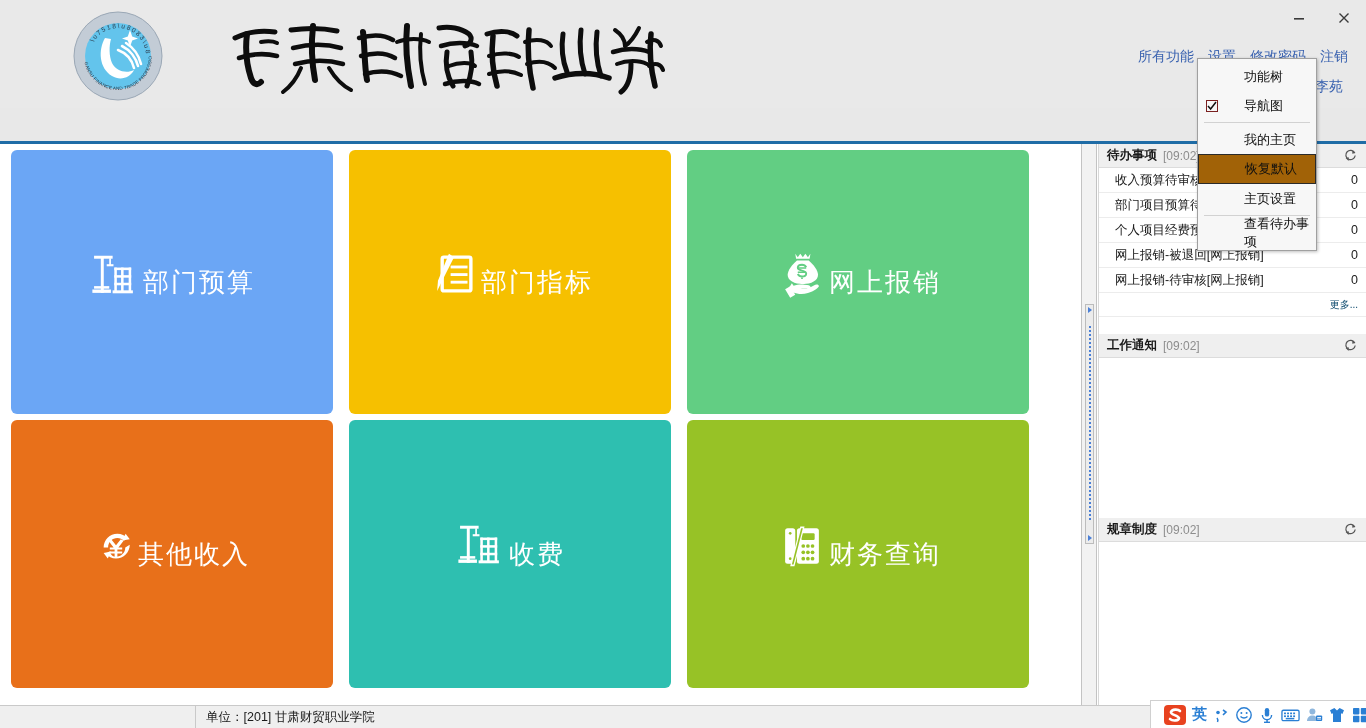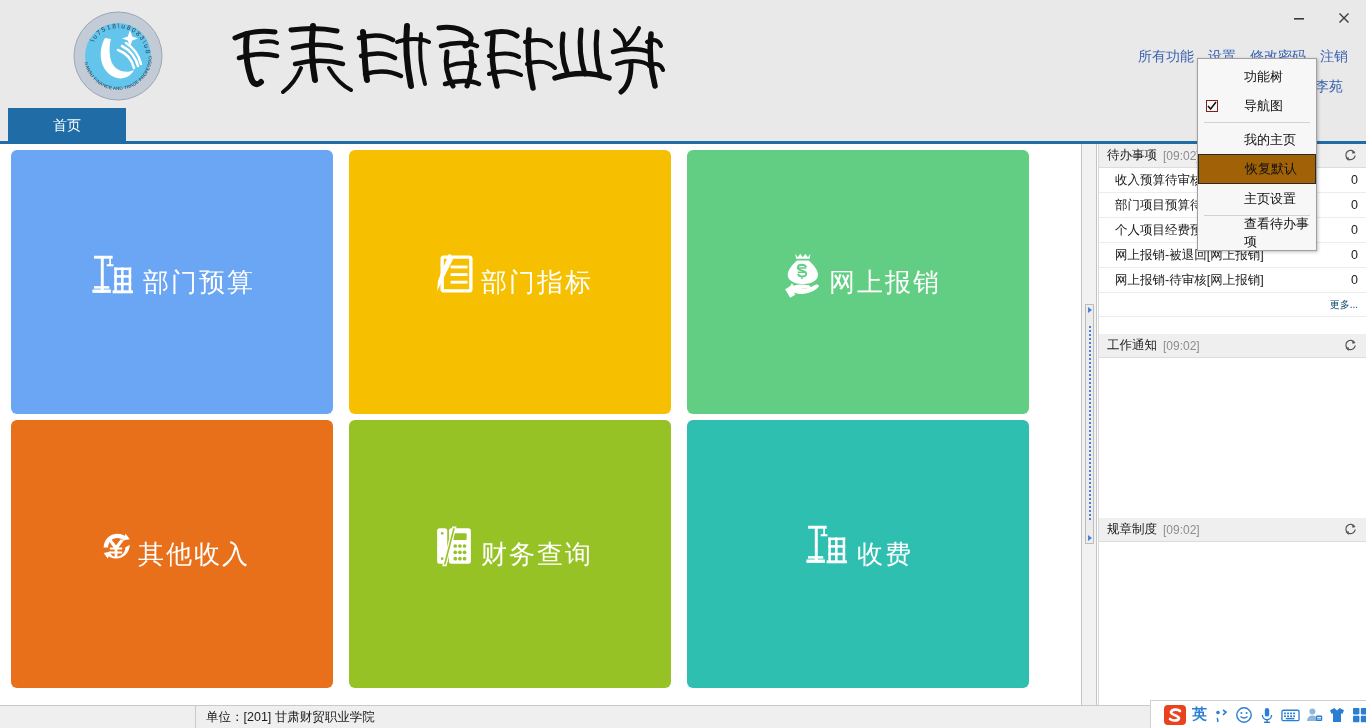--- a/index.html
+++ b/index.html
@@ -104,21 +104,21 @@
 
   
   .right-pane {
     position: absolute; left: 1098px; top: 0; width: 268px; height: 561px;
     background: #ffffff; border-left: 1px solid #d8d8d8;
   }
   .panel-head {
     height: 24px; background: #efefef; border-bottom: 1px solid #dcdcdc;
     display: flex; align-items: center; padding: 0 8px; position: relative;
   }
-  .panel-title { font-size: 12.5px; font-weight: normal; color: #1a1a1a; }
+  .panel-title { font-size: 12.5px; font-weight: bold; color: #1a1a1a; }
   .panel-time { font-size: 12px; color: #8d8d8d; margin-left: 6px; }
   .refresh-icon {
     position: absolute; right: 8px; top: 4px; width: 15px; height: 15px; cursor: pointer;
   }
   .refresh-icon svg { display: block; width: 100%; height: 100%; }
   .todo-row {
     height: 25px; display: flex; align-items: center; justify-content: space-between;
     padding: 0 8px 0 16px; border-bottom: 1px solid #ececec;
     font-size: 12.5px; color: #202020;
   }
@@ -270,25 +270,20 @@
           <rect x="3" y="8" width="10" height="1.6" fill="#3a3a3a"></rect>
         </svg>
     </div>
     <div class="win-btn">
       <svg width="16" height="16" viewBox="0 0 16 16">
           <path d="M3.5 3.5 L12.5 12.5 M12.5 3.5 L3.5 12.5" stroke="#3a3a3a" stroke-width="1.4"></path>
         </svg>
     </div>
   </div>
 
-  <div class="tabbar">
-    <div class="tab">
-      <span>首页</span>
-    </div>
-  </div>
   <div class="tab-underline"></div>
 
   <div class="content">
 
     <div class="tiles-pane">
       <div class="tiles-grid">
 
         <div class="tile" style="background:#6BA6F5">
           <div class="tile-icon">
             <svg viewBox="0 0 64 64">
@@ -343,20 +338,41 @@
           <div class="tile-icon" style="width:44px;height:44px">
             <svg viewBox="0 0 64 64">
               <path d="M14 34 c0 -11 9 -20 20 -20 c6 0 11 2.5 14.5 6.5 l-5 4 C41 22 37.5 20.5 34 20.5 c-7.5 0 -13.5 6 -13.5 13.5 z"></path>
               <path d="M52 30 c0 11 -9 20 -20 20 c-6 0 -11 -2.5 -14.5 -6.5 l5 -4 C25 46 28.5 47.5 32 47.5 c7.5 0 13.5 -6 13.5 -13.5 z"></path>
               <path d="M46 14 l6 8 l-11 2 z"></path>
               <path d="M20 50 l-6 -8 l11 -2 z"></path>
               <path d="M25 22 L32 31 L39 22 L43 24.5 L35.5 34 L41 34 L41 37 L34 37 L34 40 L41 40 L41 43 L34 43 L34 48 L30 48 L30 43 L23 43 L23 40 L30 40 L30 37 L23 37 L23 34 L28.5 34 L21 24.5 Z"></path>
             </svg>
           </div>
           <div class="tile-label">其他收入</div>
+        </div>
+
+        <div class="tile" style="background:#2EBFB0">
+          <div class="tile-icon">
+            <svg viewBox="0 0 64 64">
+              <rect x="14" y="10" width="3.5" height="42"></rect>
+              <rect x="6" y="8" width="22" height="3.5"></rect>
+              <rect x="24" y="11" width="2" height="8"></rect>
+              <rect x="21" y="18" width="8" height="2.5"></rect>
+              <rect x="6" y="44" width="18" height="3"></rect>
+              <rect x="4" y="48" width="22" height="4"></rect>
+              <rect x="30" y="22" width="20" height="3"></rect>
+              <rect x="30" y="22" width="3" height="30"></rect>
+              <rect x="47" y="22" width="3" height="30"></rect>
+              <rect x="30" y="31" width="20" height="3"></rect>
+              <rect x="30" y="40" width="20" height="3"></rect>
+              <rect x="38" y="22" width="3" height="30"></rect>
+              <rect x="28" y="49" width="24" height="3.5"></rect>
+            </svg>
+          </div>
+          <div class="tile-label">收费</div>
         </div>
 
         <div class="tile" style="background:#97C226">
           <div class="tile-icon">
             <svg viewBox="0 0 64 64">
               <rect x="12" y="11" width="12" height="42" rx="3"></rect>
               <circle cx="18" cy="17" r="1.6" fill="#97C226"></circle>
               <circle cx="18" cy="47" r="1.6" fill="#97C226"></circle>
               <rect x="26" y="11" width="26" height="42" rx="3"></rect>
               <rect x="31" y="17" width="16" height="8" rx="1.5" fill="#97C226"></rect>
@@ -369,41 +385,20 @@
               <circle cx="33.5" cy="47" r="2.2" fill="#97C226"></circle>
               <circle cx="39" cy="47" r="2.2" fill="#97C226"></circle>
               <circle cx="44.5" cy="47" r="2.2" fill="#97C226"></circle>
               <path d="M30 9 L35 9 L23 56 L18 56 Z" fill="#ffffff"></path>
               <path d="M31 11 L33 11 L22 54 L20 54 Z" fill="#97C226"></path>
             </svg>
           </div>
           <div class="tile-label">财务查询</div>
         </div>
 
-        <div class="tile" style="background:#2EBFB0">
-          <div class="tile-icon">
-            <svg viewBox="0 0 64 64">
-              <rect x="14" y="10" width="3.5" height="42"></rect>
-              <rect x="6" y="8" width="22" height="3.5"></rect>
-              <rect x="24" y="11" width="2" height="8"></rect>
-              <rect x="21" y="18" width="8" height="2.5"></rect>
-              <rect x="6" y="44" width="18" height="3"></rect>
-              <rect x="4" y="48" width="22" height="4"></rect>
-              <rect x="30" y="22" width="20" height="3"></rect>
-              <rect x="30" y="22" width="3" height="30"></rect>
-              <rect x="47" y="22" width="3" height="30"></rect>
-              <rect x="30" y="31" width="20" height="3"></rect>
-              <rect x="30" y="40" width="20" height="3"></rect>
-              <rect x="38" y="22" width="3" height="30"></rect>
-              <rect x="28" y="49" width="24" height="3.5"></rect>
-            </svg>
-          </div>
-          <div class="tile-label">收费</div>
-        </div>
-
       </div>
     </div>
 
     <div class="splitter">
       <div class="split-grip">
         <div class="split-arrow"></div>
         <div class="split-dots"></div>
         <div class="split-arrow"></div>
       </div>
     </div>

